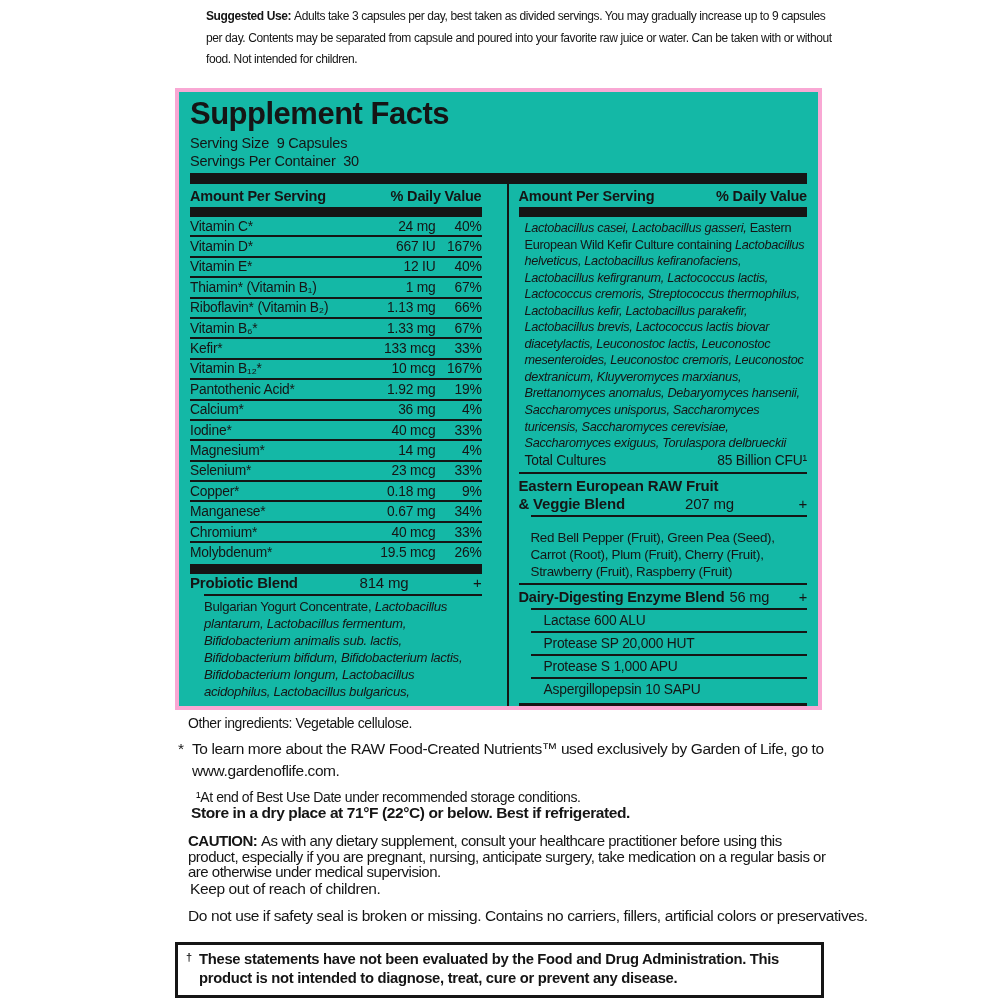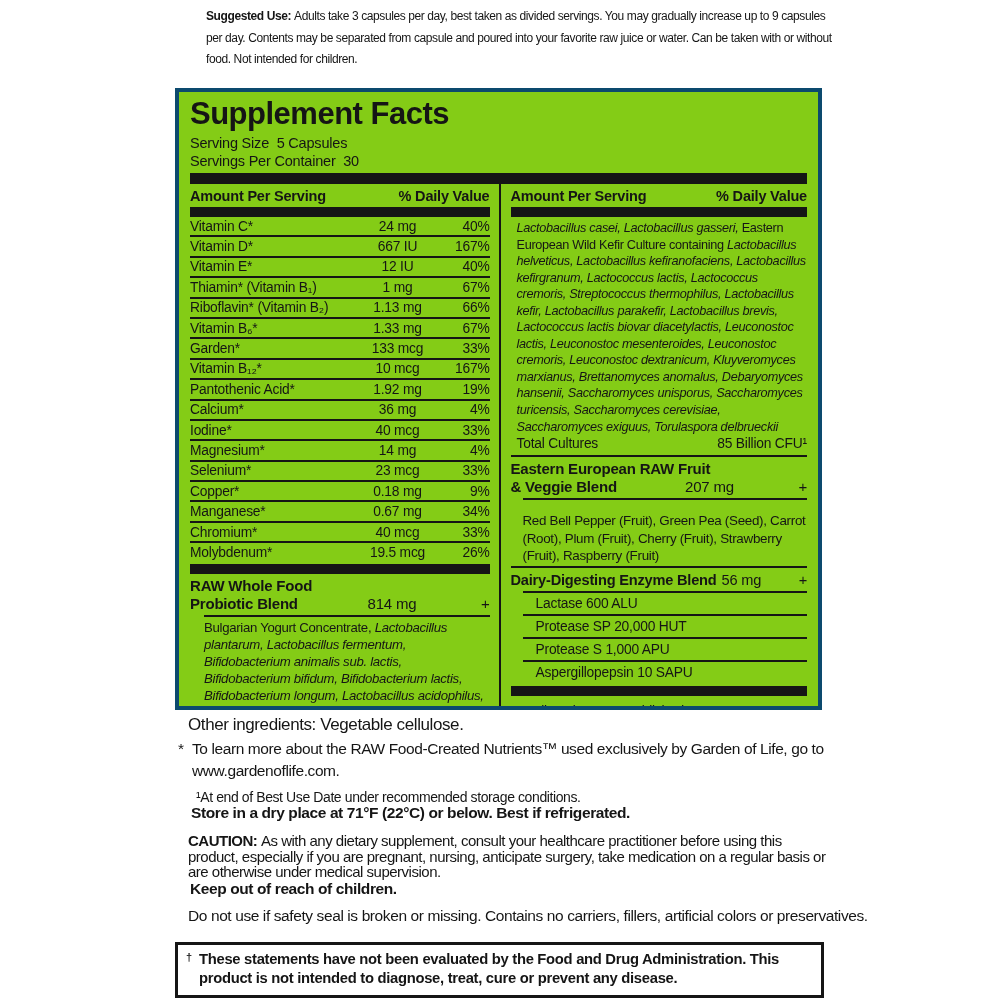--- a/index.html
+++ b/index.html
@@ -7,35 +7,35 @@
     width:1000px;height:1000px;background:#fff;color:#151515;
     font-family:"Liberation Sans","DejaVu Sans",sans-serif;
     letter-spacing:-0.2px;
     position:relative;overflow:hidden;
   }
   .abs{position:absolute;}
   
   .suggested{left:206px;top:6px;width:634px;font-size:12px;line-height:21.5px;letter-spacing:-0.4px;}
   
   .facts-box{
-    left:175px;top:88px;width:647px;height:622px;border:4px solid #0c4a6e;
-    box-sizing:border-box;padding:2px 11px 0 11px;overflow:hidden;background:#84cc16;
+    left:175px;top:88px;width:647px;height:622px;border:4px solid #f9a8d4;
+    box-sizing:border-box;padding:2px 11px 0 11px;overflow:hidden;background:#14b8a6;
   }
   .sf-title{font-size:31px;font-weight:bold;margin:2px 0 3px 0;letter-spacing:-0.5px;}
   .serving-line{font-size:14.5px;line-height:17.5px;white-space:pre-wrap;}
   .thick-bar{height:11px;background:#151515;margin-top:3px;}
-  .cols{display:grid;grid-template-columns:1fr 1fr;}
+  .cols{display:grid;grid-template-columns:1fr 1fr;gap:16px;}
   .col-left{padding-right:9px;}
   .col-right{border-left:2px solid #151515;padding-left:10px;display:flex;flex-direction:column;}
   .col-head{display:flex;justify-content:space-between;font-weight:bold;font-size:14.5px;padding:4px 0 3px 0;}
   .col-bar{height:10px;background:#151515;}
   
   .nrow{display:flex;align-items:center;height:18.4px;border-bottom:2px solid #151515;font-size:13.8px;}
   .nname{flex:1;white-space:nowrap;}
-  .namt{width:92px;text-align:center;}
+  .namt{width:92px;text-align:right;}
   .ndv{width:46px;text-align:right;}
   .rows .nrow:last-child{border-bottom:none;}
   
   .blend-head{font-weight:bold;font-size:15px;line-height:18px;margin-top:3px;}
   .blend-line{display:flex;font-weight:bold;font-size:15px;line-height:18px;}
   .blend-line .bamt{font-weight:normal;width:92px;text-align:left;}
   .blend-line .bname{flex:1;}
   .blend-line .bdv{font-weight:normal;width:30px;text-align:right;}
   .rule-ind{border-top:2px solid #151515;margin-left:14px;margin-top:2px;}
   .rule-full{border-top:2px solid #151515;margin-top:2px;}
@@ -45,43 +45,43 @@
   .total-row{display:flex;justify-content:space-between;font-size:13.8px;padding:1px 0 2px 6px;}
   .fv-ing{font-size:13.4px;line-height:17.4px;padding-left:12px;margin-top:12px;letter-spacing:-0.3px;}
   .enz-line{display:flex;font-size:14.6px;line-height:20px;margin-top:2px;}
   .enz-line .ename{font-weight:bold;}
   .enz-line .eamt{margin-left:5px;}
   .enz-line .edv{margin-left:auto;width:24px;text-align:right;}
   .enz-items{margin-top:1px;}
   .enz-item{font-size:13.8px;line-height:19px;padding:1px 0 1px 13px;border-top:2px solid #151515;margin-left:12px;}
   .dv-note{font-size:13.8px;padding:3px 0 2px 2px;margin-top:auto;}
   
-  .other-ing{left:188px;top:715px;font-size:17px;letter-spacing:-0.4px;}
+  .other-ing{left:188px;top:715px;font-size:14px;letter-spacing:-0.4px;}
   .raw-note{left:178px;top:738px;width:648px;font-size:15.5px;line-height:22px;letter-spacing:-0.4px;display:flex;}
   .raw-note .star{width:14px;flex:none;}
   .best-use{left:196px;top:789px;font-size:14px;letter-spacing:-0.4px;}
   .storage{left:191px;top:804px;font-size:15.5px;font-weight:bold;letter-spacing:-0.4px;}
   .caution{left:188px;top:833px;width:640px;font-size:15px;line-height:15.5px;letter-spacing:-0.5px;}
-  .keep-out{left:190px;top:880px;font-size:15.5px;font-weight:bold;letter-spacing:-0.4px;}
+  .keep-out{left:190px;top:880px;font-size:15.5px;font-weight:normal;letter-spacing:-0.4px;}
   .seal{left:188px;top:907px;font-size:15.5px;letter-spacing:-0.4px;}
   .fda-box{
     left:175px;top:942px;width:649px;box-sizing:border-box;border:3px solid #151515;
     padding:5px 10px 7px 8px;font-size:14.8px;font-weight:bold;line-height:19px;
     display:flex;letter-spacing:-0.3px;
   }
   .fda-box .dagger{flex:none;width:13px;font-size:11px;position:relative;top:-2px;}
 </style>
 </head>
 <body>
 
 <div class="abs suggested"><span style="font-weight: bold;">Suggested Use: </span><span>Adults take 3 capsules per day, best taken as divided servings. You may gradually increase up to 9 capsules per day. Contents may be separated from capsule and poured into your favorite raw juice or water. Can be taken with or without food. Not intended for children.</span></div>
 
 <div class="abs facts-box">
   <div class="sf-title">Supplement Facts</div>
-  <div class="serving-line">Serving Size  5 Capsules</div>
+  <div class="serving-line">Serving Size  9 Capsules</div>
   <div class="serving-line">Servings Per Container  30</div>
   <div class="thick-bar"></div>
 
   <div class="cols">
 
     <div class="col-left">
       <div class="col-head">
         <span>Amount Per Serving</span>
         <span>% Daily Value</span>
       </div>
@@ -119,21 +119,21 @@
             <span class="ndv">66%</span>
           </div>
 
           <div class="nrow">
             <span class="nname">Vitamin B₆*</span>
             <span class="namt">1.33 mg</span>
             <span class="ndv">67%</span>
           </div>
 
           <div class="nrow">
-            <span class="nname">Garden*</span>
+            <span class="nname">Kefir*</span>
             <span class="namt">133 mcg</span>
             <span class="ndv">33%</span>
           </div>
 
           <div class="nrow">
             <span class="nname">Vitamin B₁₂*</span>
             <span class="namt">10 mcg</span>
             <span class="ndv">167%</span>
           </div>
 
@@ -186,21 +186,20 @@
           </div>
 
           <div class="nrow">
             <span class="nname">Molybdenum*</span>
             <span class="namt">19.5 mcg</span>
             <span class="ndv">26%</span>
           </div>
         </div>
 
       <div class="col-bar" style="margin-top:2px;"></div>
-      <div class="blend-head">RAW Whole Food</div>
       <div class="blend-line">
         <span class="bname">Probiotic Blend</span>
         <span class="bamt">814 mg</span>
         <span class="bdv">+</span>
       </div>
       <div class="rule-ind"></div>
       <div class="ing-para"><span>Bulgarian Yogurt Concentrate, </span><span style="font-style: italic;">Lactobacillus plantarum, Lactobacillus fermentum, Bifidobacterium animalis sub. lactis, Bifidobacterium bifidum, Bifidobacterium lactis, Bifidobacterium longum, Lactobacillus acidophilus, Lactobacillus bulgaricus,</span></div>
     </div>
 
     <div class="col-right">

